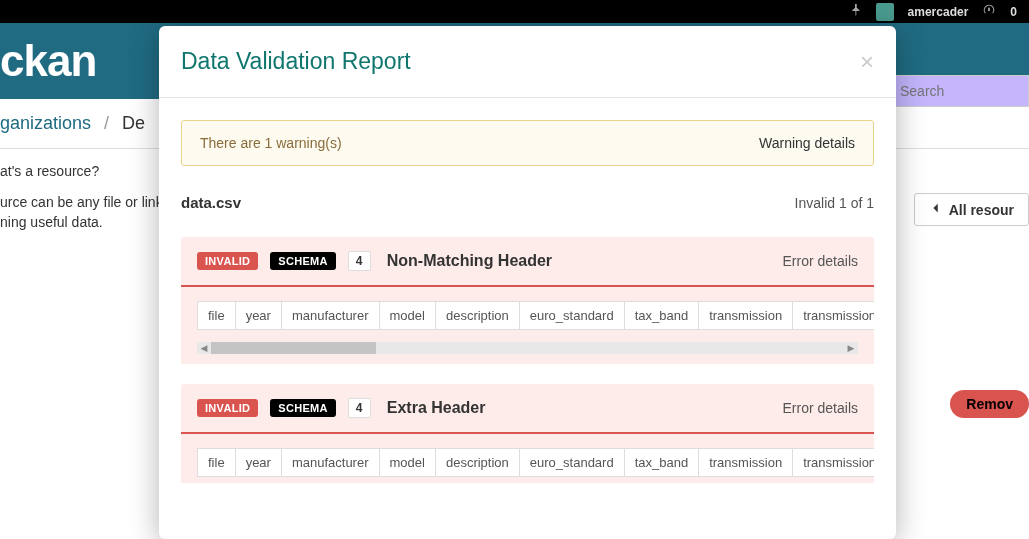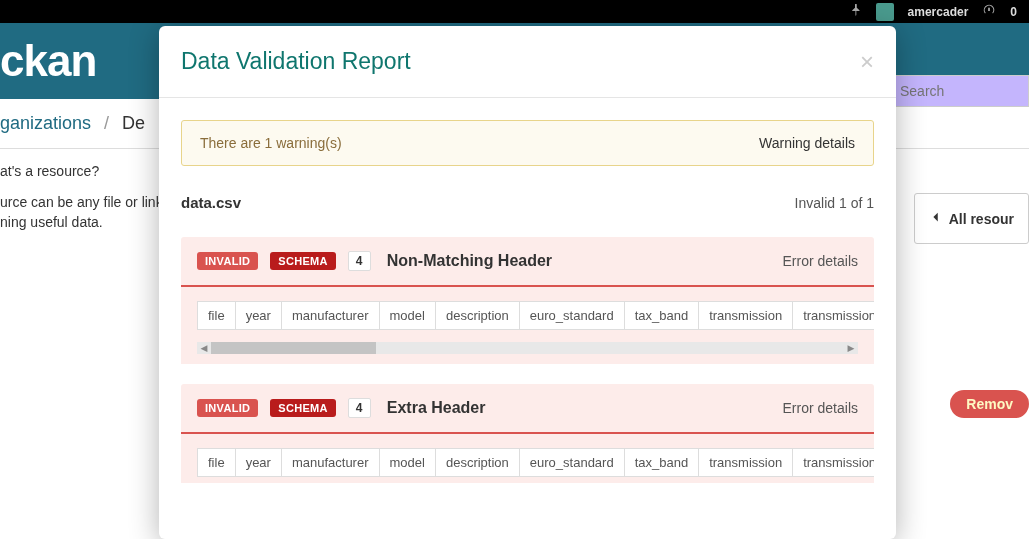--- a/index.html
+++ b/index.html
@@ -20,42 +20,42 @@
 
 .page { padding: 0; }
 .breadcrumb { padding: 14px 0 14px 0; font-size: 18px; color: #333; border-bottom: 1px solid #ddd; margin-left: -20px; padding-left: 0; }
 .breadcrumb a { color: #206b82; text-decoration: none; }
 .breadcrumb .sep { color: #999; margin: 0 8px; }
 
 .sidebar-snip { padding: 14px 0; color: #333; }
 .sidebar-snip h3 { font-size: 14px; font-weight: 400; color: #333; margin-bottom: 14px; }
 .sidebar-snip p { font-size: 14px; color: #333; line-height: 1.4; }
 
-.right-button { position: absolute; right: 0; top: 193px; background: #fff; border: 1px solid #ccc; border-radius: 3px; padding: 16px 14px; font-size: 14px; font-weight: 600; color: #333; display: flex; align-items: center; gap: 6px; }
-.remove-btn { position: absolute; right: 0; top: 390px; background: #d9534f; color: #fef9c3; border: none; border-radius: 18px; padding: 6px 16px; font-size: 14px; font-weight: 600; }
+.right-button { position: absolute; right: 0; top: 193px; background: #fff; border: 1px solid #ccc; border-radius: 3px; padding: 7px 14px; font-size: 14px; font-weight: 600; color: #333; display: flex; align-items: center; gap: 6px; }
+.remove-btn { position: absolute; right: 0; top: 390px; background: #d9534f; color: #000000; border: none; border-radius: 18px; padding: 6px 16px; font-size: 14px; font-weight: 600; }
 .modal { position: absolute; left: 159px; top: 26px; width: 737px; height: 513px; background: #fff; border-radius: 6px; box-shadow: 0 5px 30px rgba(0,0,0,0.3); overflow: hidden; display: flex; flex-direction: column; }
 .modal-header { padding: 22px 22px 22px 22px; border-bottom: 1px solid #e5e5e5; display: flex; justify-content: space-between; align-items: center; }
 .modal-header h2 { font-size: 23px; font-weight: 400; color: #0f766e; }
 .modal-header .close { color: #ccc; font-size: 24px; font-weight: 300; cursor: pointer; background: none; border: none; line-height: 1; }
 .modal-body { padding: 22px; overflow-y: auto; flex: 1; }
 
 .warning-box { border: 1px solid #e8d48b; background: #fdfaf0; border-radius: 3px; padding: 14px 18px; display: flex; justify-content: space-between; align-items: center; margin-bottom: 28px; }
 .warning-box .msg { color: #8a6d3b; font-size: 14px; }
 .warning-box .link { color: #333; font-size: 14px; }
 
 .file-row { display: flex; justify-content: space-between; align-items: center; margin-bottom: 26px; }
 .file-row .filename { font-weight: 700; font-size: 15px; color: #333; }
 .file-row .status { color: #555; font-size: 14px; }
 
 .error-block { background: #fdecea; border-radius: 3px 3px 0 0; margin-bottom: 20px; overflow: hidden; border-bottom: 0; }
 .error-block:last-child { margin-bottom: 0; }
 .error-header { padding: 14px 16px; display: flex; align-items: center; gap: 12px; border-bottom: 2px solid #d9534f; }
 .badge { display: inline-block; padding: 3px 8px; border-radius: 3px; font-size: 11px; font-weight: 700; color: #fff; letter-spacing: 0.3px; }
 .badge.invalid { background: #d9534f; }
-.badge.schema { background: #b91c1c; }
+.badge.schema { background: #000000; }
 .badge.count { background: #fff; color: #333; border: 1px solid #ddd; padding: 2px 7px; border-radius: 2px; font-size: 12px; }
 .error-title { font-weight: 700; font-size: 16px; color: #333; margin-left: 4px; flex: 1; }
 .error-details-link { color: #555; font-size: 14px; }
 
 .table-wrap { background: #fdecea; padding: 14px 16px 6px 16px; overflow-x: hidden; }
 .col-row { display: flex; gap: 0; white-space: nowrap; }
 .col-cell { background: #fff; border: 1px solid #ddd; padding: 6px 10px; font-size: 13px; color: #555; margin-right: -1px; }
 .scroll-track { margin: 12px 0 4px 0; height: 12px; background: #e8e8e8; position: relative; display: flex; align-items: center; }
 .scroll-track .arrow { width: 14px; height: 12px; background: #e8e8e8; color: #888; font-size: 9px; display: flex; align-items: center; justify-content: center; flex-shrink: 0; }
 .scroll-track .thumb { height: 12px; background: #c4c4c4; width: 165px; margin-left: 0; }

